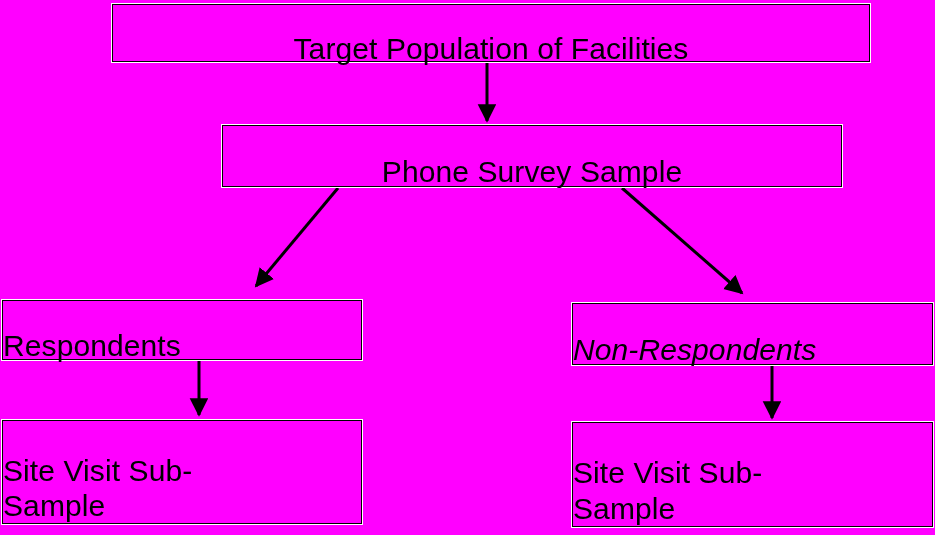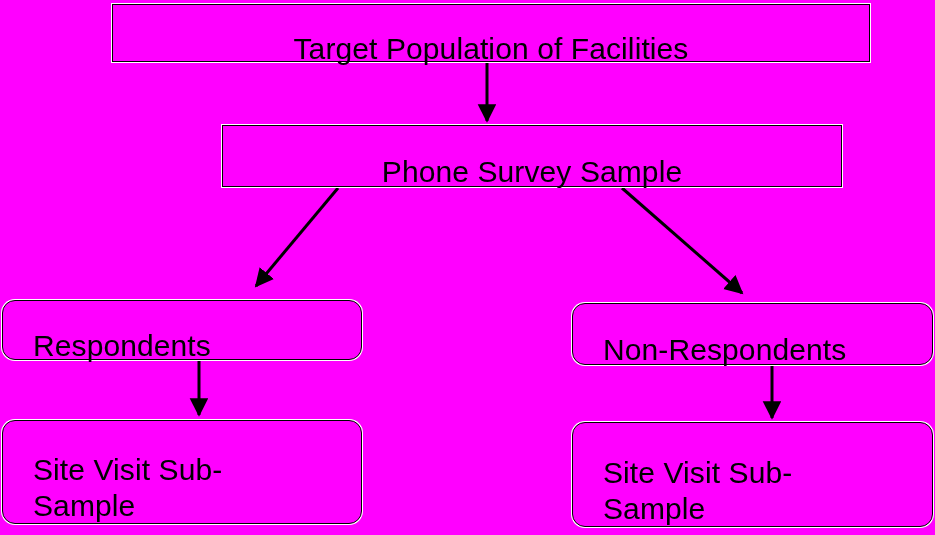--- a/index.html
+++ b/index.html
@@ -37,28 +37,27 @@
   }
   .node .node-label {
     display: block;
     width: 100%;
     margin-top: 32px;
   }
   .node.center .node-label {
     text-align: center;
   }
   .node.left-align {
-    padding-left: 30px;
-    border-radius: 13px;
+    padding-left: 0;
   }
   .node.left-align .node-label {
     text-align: left;
   }
   .node.two-line {
-    align-items: flex-end;
+    align-items: center;
   }
   #arrow-layer {
     position: absolute;
     left: 0;
     top: 0;
     width: 935px;
     height: 535px;
     pointer-events: none;
   }
 </style>
@@ -90,21 +89,21 @@
   </div>
 
   <div class="node center" style="left:222px; top:125px; width:620px; height:62px;">
     <span class="node-label">Phone Survey Sample</span>
   </div>
 
   <div class="node left-align" style="left:2px; top:300px; width:360px; height:60px;">
     <span class="node-label">Respondents</span>
   </div>
 
-  <div class="node left-align" style="left:572px; top:303px; width:361px; height:62px;">
+  <div class="node left-align" style="left:572px; top:303px; width:361px; height:62px;font-style:italic;">
     <span class="node-label">Non-Respondents</span>
   </div>
 
   <div class="node left-align two-line" style="left:2px; top:420px; width:360px; height:104px;">
     <span class="node-label">Site Visit Sub-
 Sample</span>
   </div>
 
   <div class="node left-align two-line" style="left:572px; top:422px; width:361px; height:105px;">
     <span class="node-label">Site Visit Sub-

